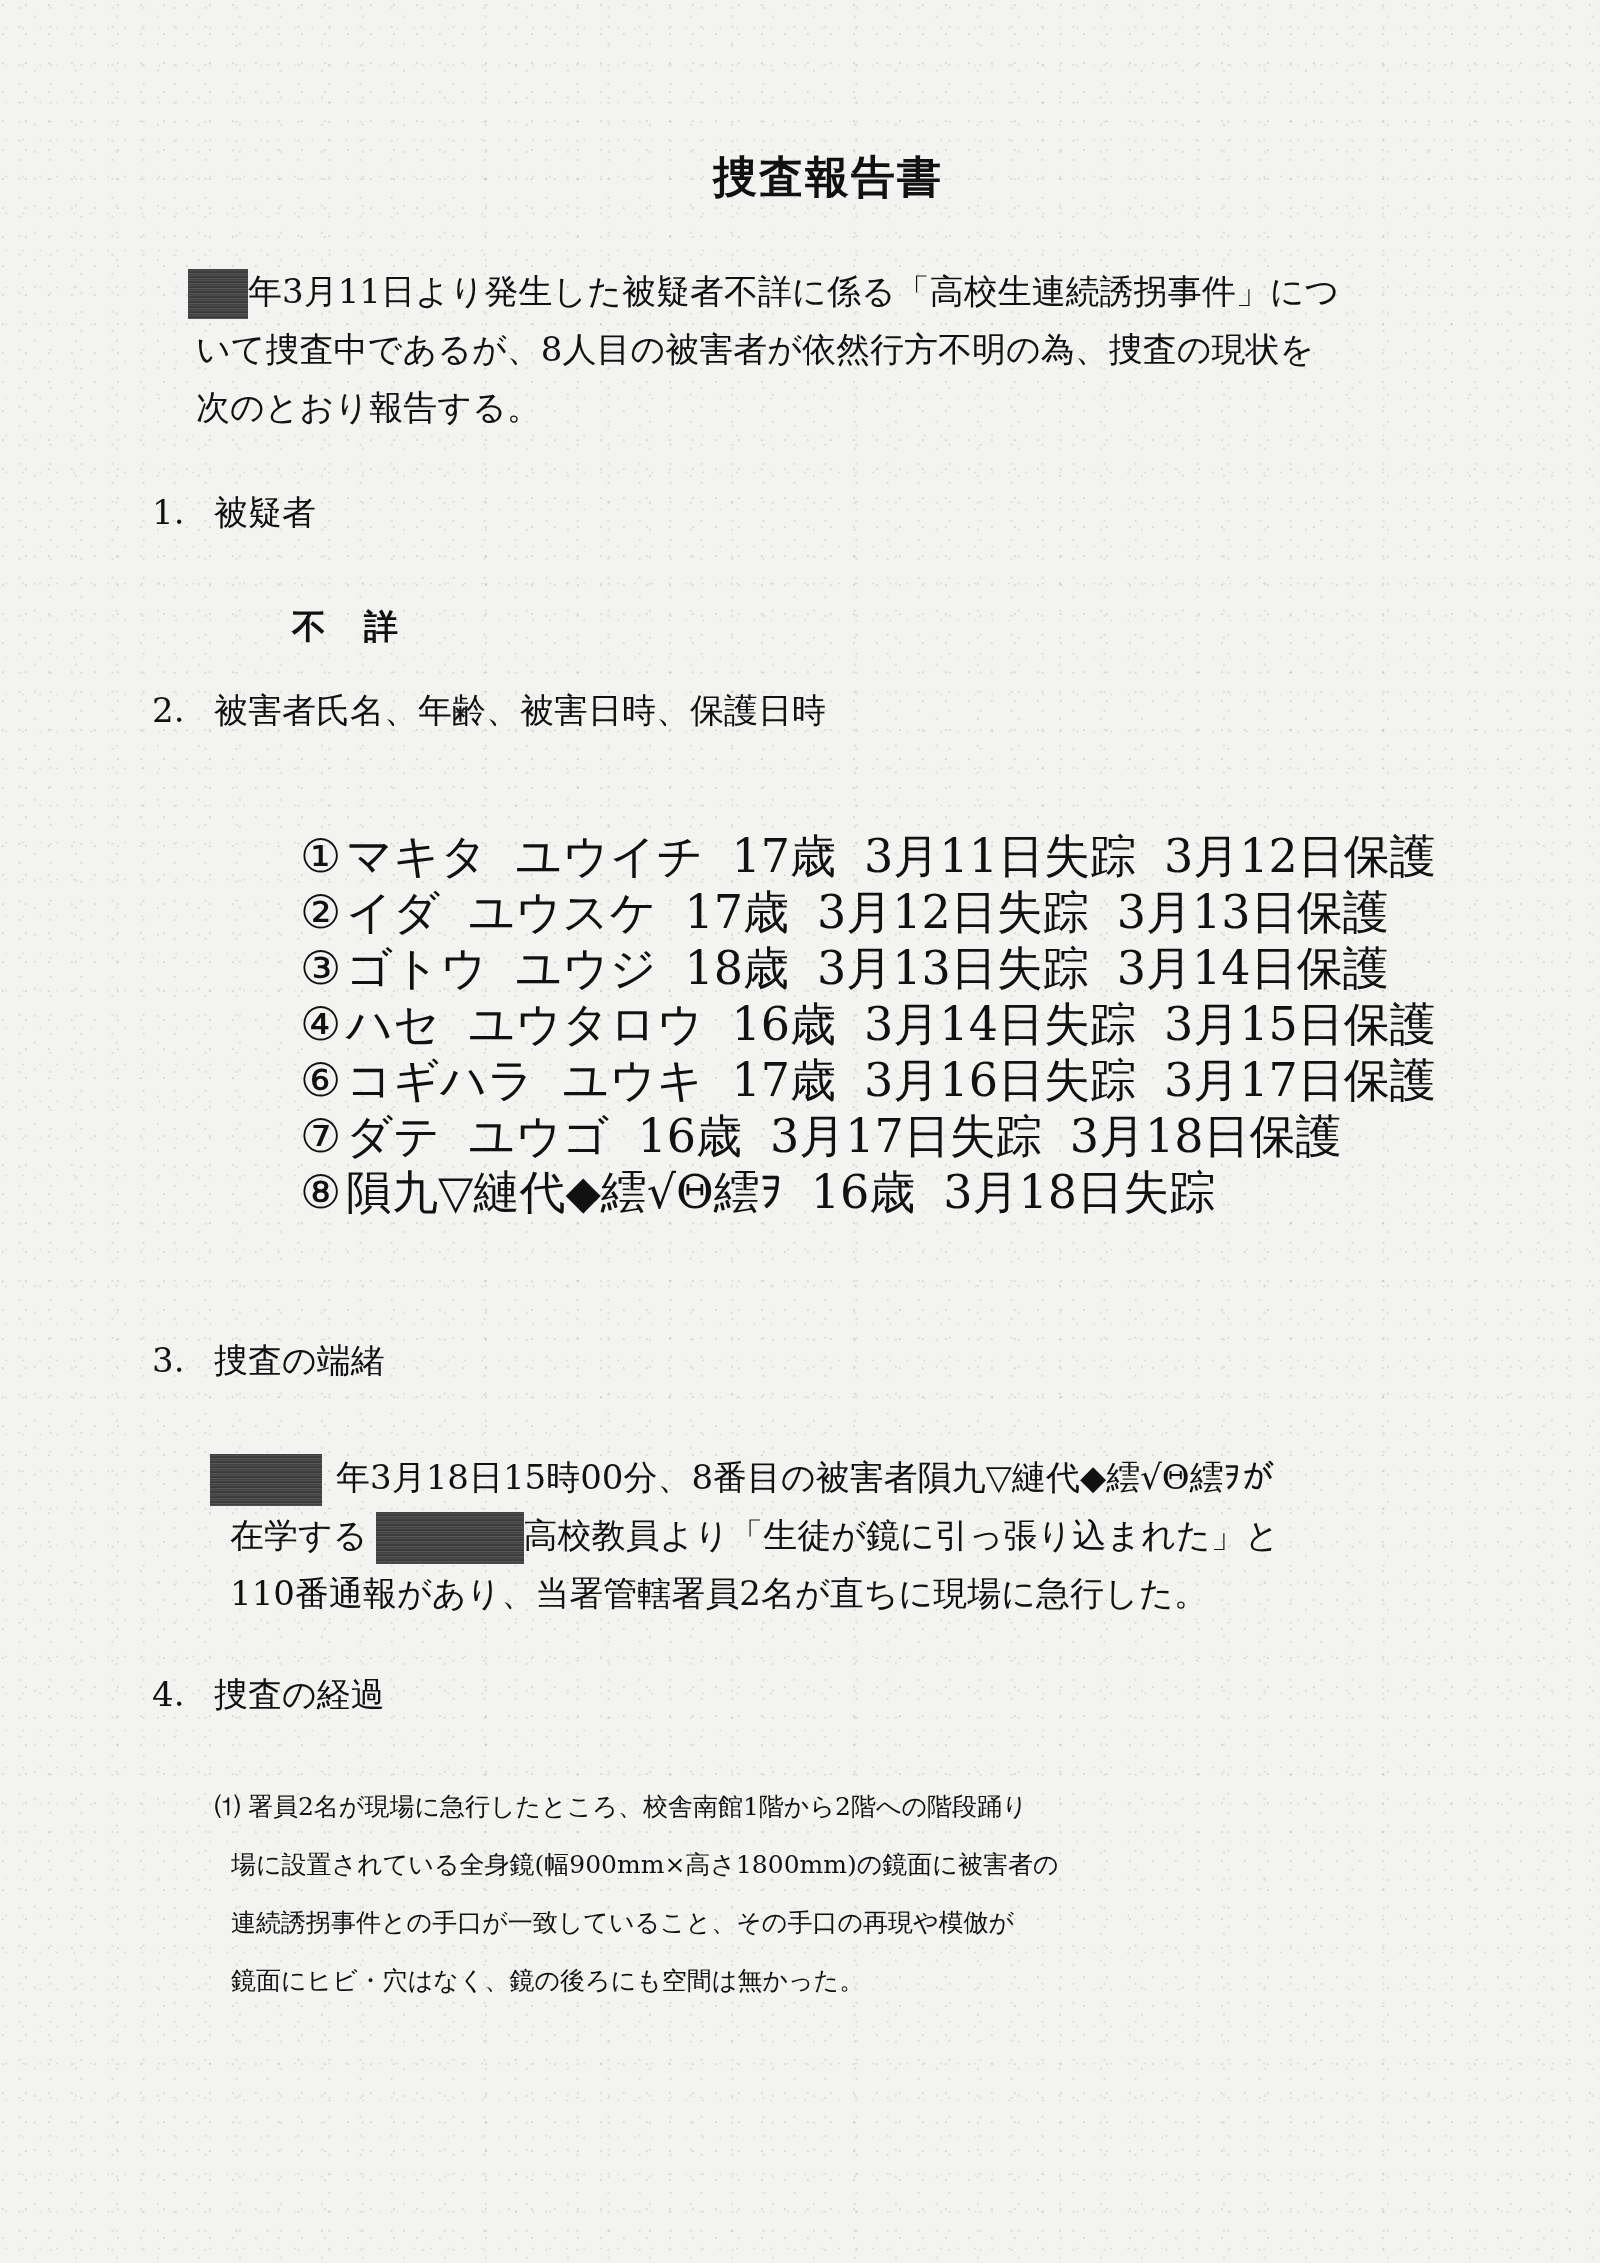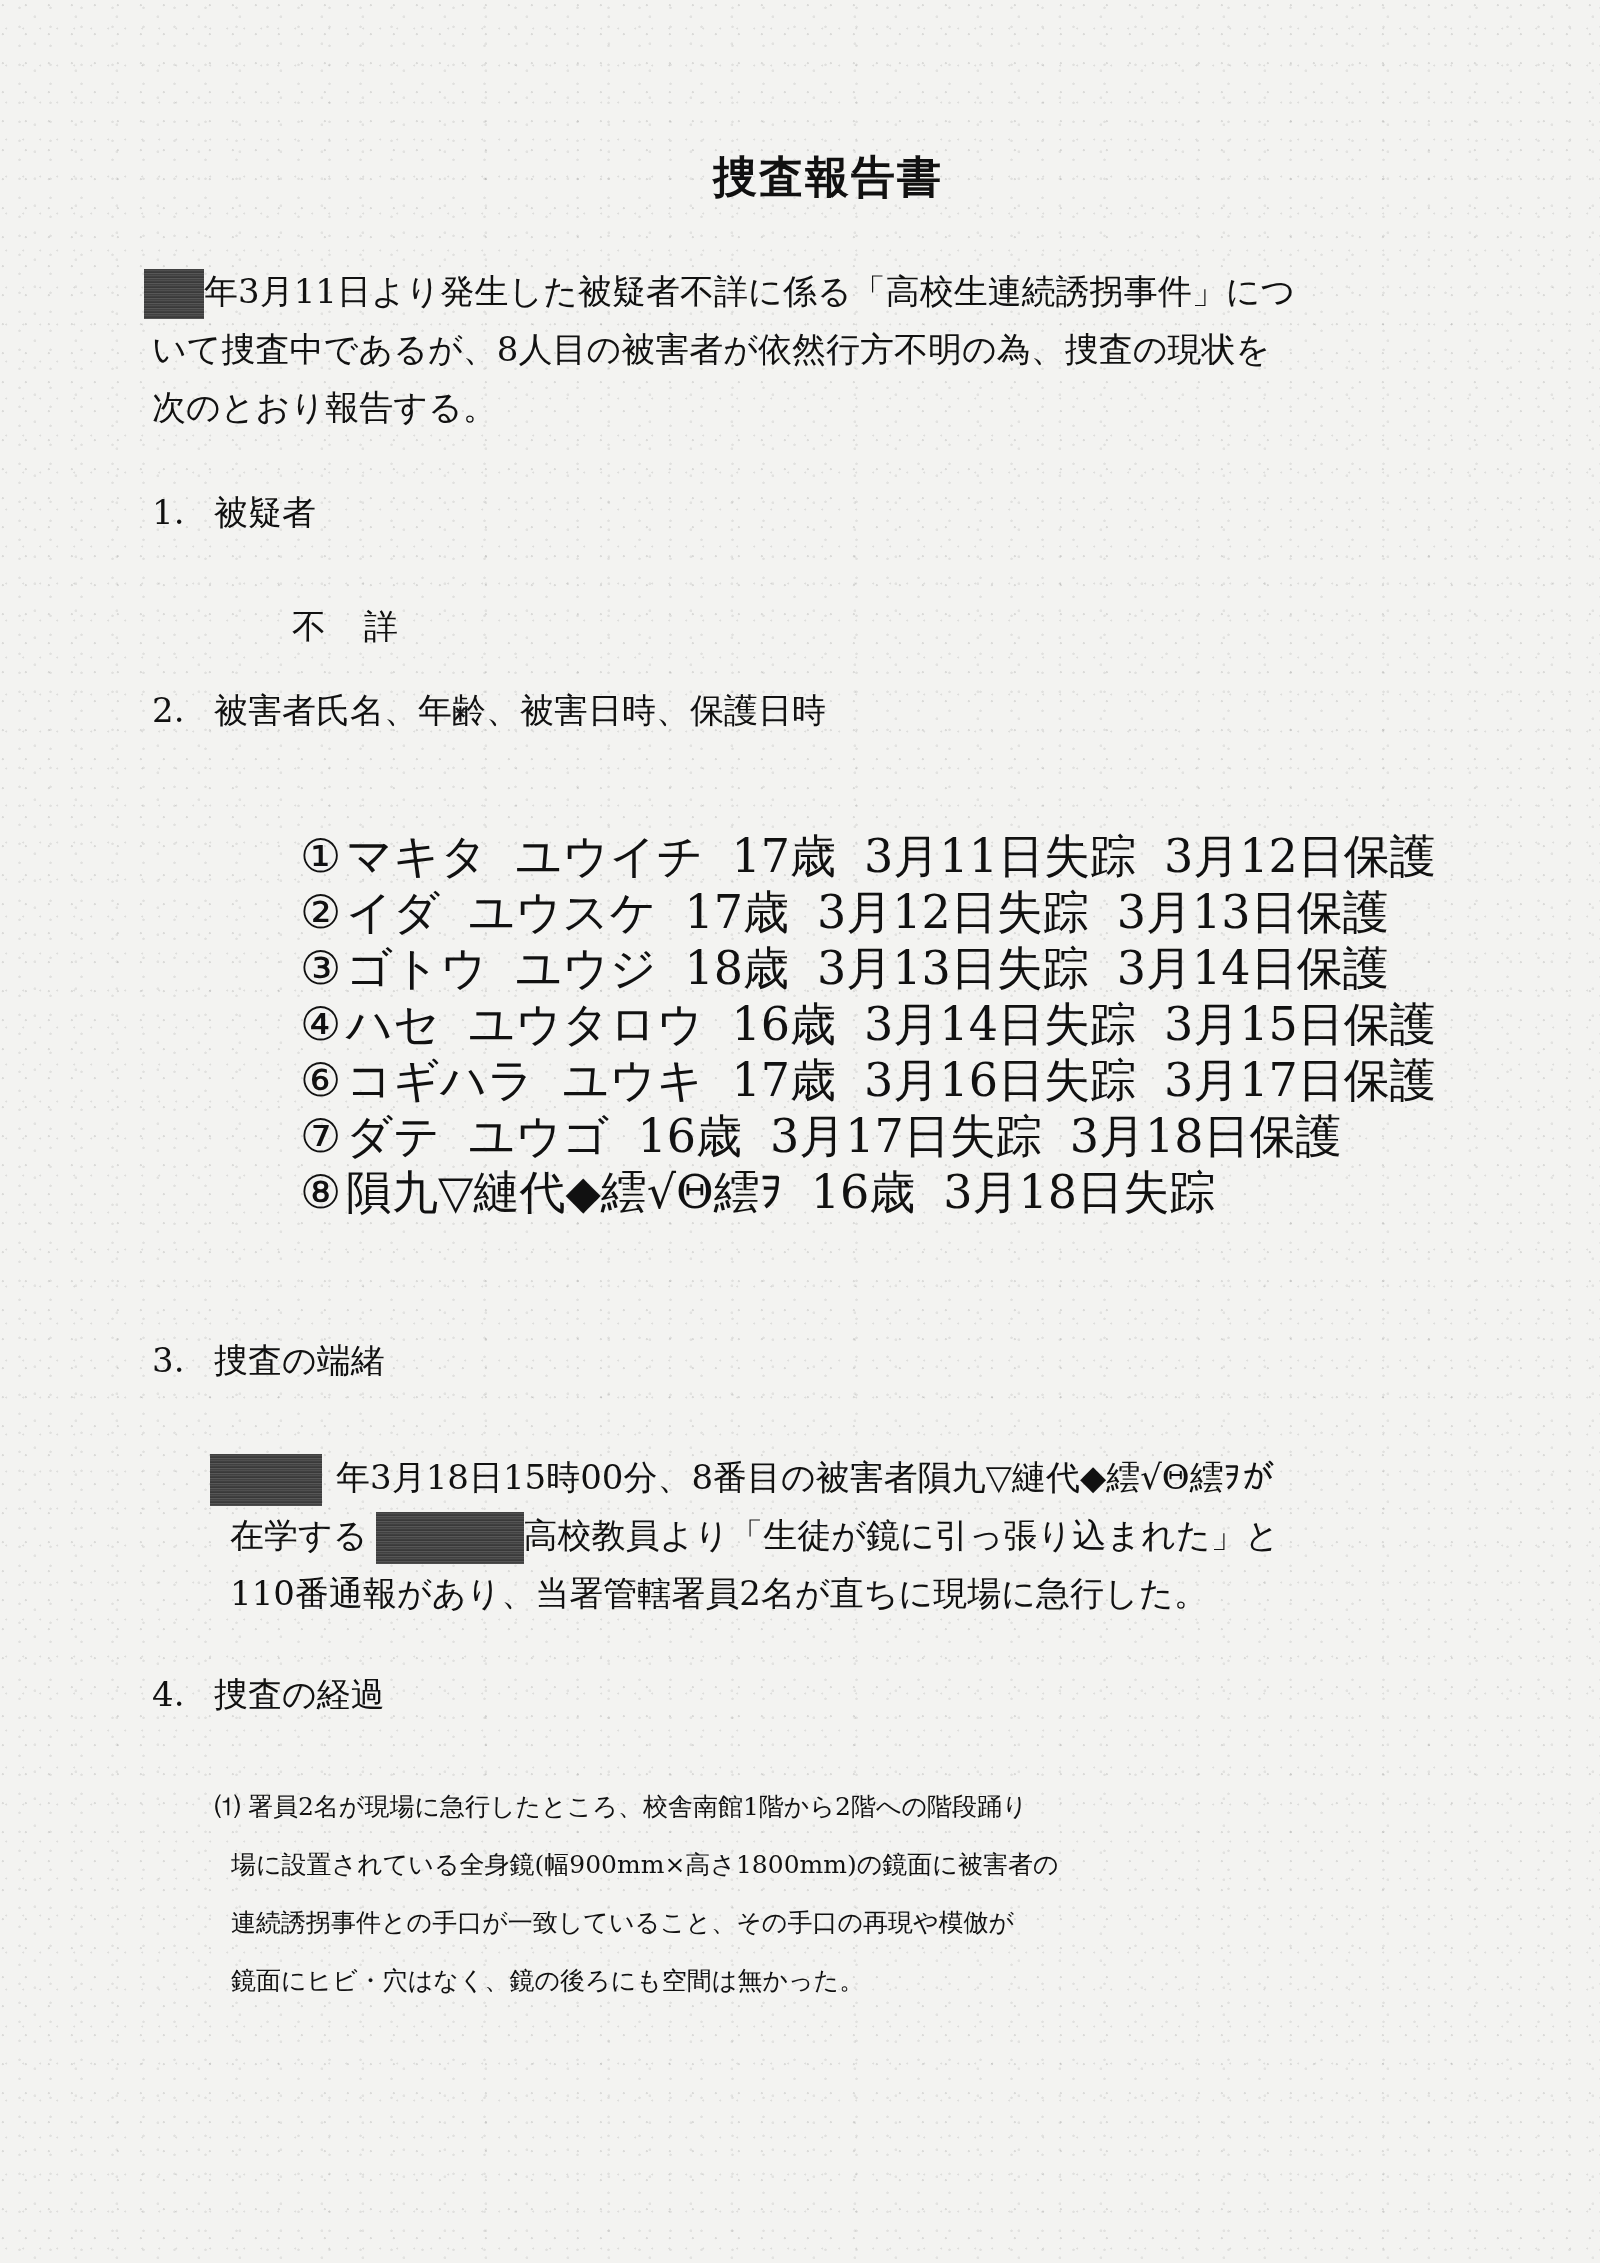--- a/index.html
+++ b/index.html
@@ -19,28 +19,28 @@
       radial-gradient(circle at 37% 77%, rgba(0,0,0,0.09) 0.7px, transparent 1.3px),
       radial-gradient(circle at 85% 62%, rgba(0,0,0,0.07) 1px, transparent 1.7px);
     background-size: 23px 29px, 31px 19px, 17px 37px, 41px 27px;
   }
   .doc { position: absolute; left: 0; top: 0; width: 1600px; }
   .title {
     position: absolute; top: 148px; left: 0; width: 1600px;
     text-align: center; font-size: 44px; font-weight: bold; letter-spacing: 2px; margin-left: 28px;
   }
   .intro { position: absolute; left: 152px; top: 262px; width: 1280px; font-size: 34px; line-height: 58px; }
-  .intro .line { display: block; white-space: nowrap; }
+  .intro .line { display: block; white-space: nowrap; margin-left: 44px; }
   .redact {
     display: inline-block; vertical-align: middle;
     background: repeating-linear-gradient(180deg, #3a3a3a 0px, #555 2px, #2a2a2a 3px, #666 5px);
   }
   .sec { position: absolute; font-size: 34px; white-space: nowrap; }
   .sec .num { display: inline-block; width: 62px; }
-  .sub { position: absolute; font-size: 34px; white-space: nowrap; letter-spacing: 2px; }
+  .sub { position: absolute; font-size: 34px; white-space: nowrap; letter-spacing: 2px; font-weight: bold; }
   .victims { position: absolute; left: 300px; top: 828px; font-size: 46px; line-height: 56px; }
   .victim { display: block; white-space: nowrap; }
   .victim span { display: inline-block; }
   .victim .mark { width: 46px; }
   .victim .name { margin-right: 28px; }
   .victim .given { margin-right: 28px; }
   .victim .age { margin-right: 28px; }
   .victim .missing { margin-right: 28px; }
   .para3 { position: absolute; left: 230px; top: 1448px; font-size: 34px; line-height: 58px; }
   .para3 .line { display: block; white-space: nowrap; }

